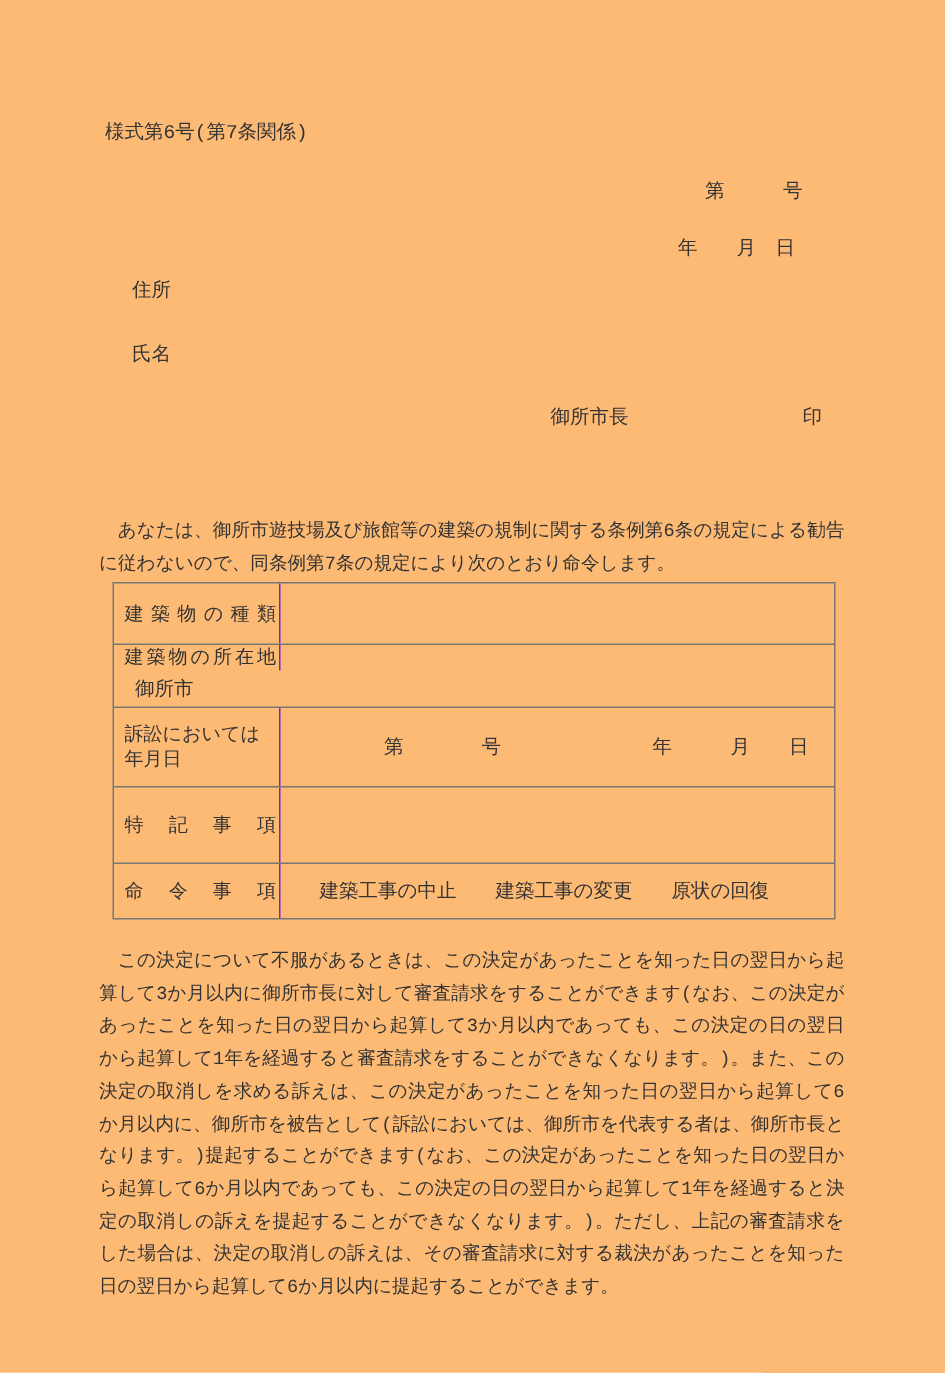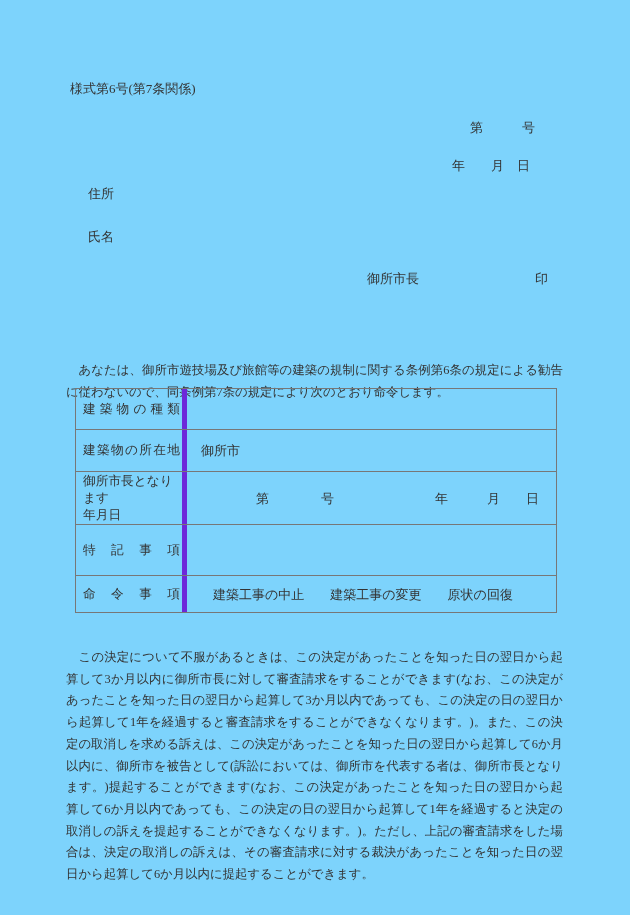--- a/index.html
+++ b/index.html
@@ -5,73 +5,74 @@
   html,body{margin:0;padding:0;}
   body{
     background:#fbfbfb;
     font-family:"Liberation Serif","DejaVu Serif",serif;
     color:#333;
     -webkit-font-smoothing:antialiased;
   }
   .page{
     position:relative;
     width:630px;height:915px;
-    background:#7dd3fc;
+    background:#fdba74;
     overflow:hidden;
+    font-family:Liberation Mono, monospace;
   }
   .txt{position:absolute;font-size:13px;line-height:16px;white-space:pre;}
   .form-number{left:70px;top:81px;}
   .doc-no{top:120px;right:95px;}
   .date-line{top:158px;right:100px;}
   .addr{left:88px;top:186px;}
   .name{left:88px;top:229px;}
   .mayor{left:367px;top:271px;}
   .seal{top:271px;right:82px;}
   .doc-title{
     position:absolute;left:0;top:310px;width:630px;
     text-align:center;font-size:13.5px;letter-spacing:0.5px;
   }
   .para{
     position:absolute;left:66px;width:497px;
     font-size:12.4px;line-height:21.7px;
-    text-align:justify;text-justify:inter-ideograph;margin-top:16px;
+    text-align:justify;text-justify:inter-ideograph;
   }
   .intro{top:344px;}
   .notice{top:631px;}
   
   .otable{
     position:absolute;left:75px;top:388px;width:482px;
     border:1px solid #777;box-sizing:border-box;
     background:transparent;
   }
   .trow{display:flex;border-top:1px solid #777;}
   .trow:first-child{border-top:none;}
   .tlabel{
     width:111px;box-sizing:border-box;
-    border-right:5px solid #6d28d9;
+    border-right:1px solid #6d28d9;
     padding:0 2px 0 7px;
     font-size:12.7px;line-height:17px;
     display:flex;flex-direction:column;justify-content:center;
     white-space:pre-line;
   }
   .tlabel.just .jin{
     text-align:justify;text-align-last:justify;
     text-justify:inter-ideograph;
     display:block;width:100%;
   }
   .tvalue{
     flex:1;box-sizing:border-box;
     font-size:13px;line-height:17px;
     display:flex;align-items:center;
     white-space:pre;
   }
   .v-plain{padding-left:14px;}
   .v-order{padding-left:26px;}
   .v-notif{justify-content:space-between;padding-left:69px;padding-right:17px;}
-  .h40{height:40px;}.h41{height:41px;}.h52{height:52px;}.h36{height:36px;}.h50{height:50px;}
+  .h40{height:40px;}.h41{height:41px;flex-direction:column;}.h52{height:52px;}.h36{height:36px;}.h50{height:50px;}
 </style>
 </head>
 <body>
 
 <div class="page">
 
   <div class="txt form-number">様式第6号(第7条関係)</div>
 
   <div class="txt doc-no">第　　　号</div>
 
@@ -94,21 +95,21 @@
       <div class="tlabel just"><span class="jin">建築物の種類</span></div>
       <div class="tvalue v-plain"></div>
     </div>
 
     <div class="trow h41">
       <div class="tlabel just"><span class="jin">建築物の所在地</span></div>
       <div class="tvalue v-plain">御所市</div>
     </div>
 
     <div class="trow h52">
-      <div class="tlabel">御所市長となります
+      <div class="tlabel">訴訟においては
 年月日</div>
       <div class="tvalue v-notif">
         <span>第　　　　号</span>
         <span>年　　　月　　日</span>
       </div>
     </div>
 
     <div class="trow h50">
       <div class="tlabel just"><span class="jin">特記事項</span></div>
       <div class="tvalue v-plain"></div>

